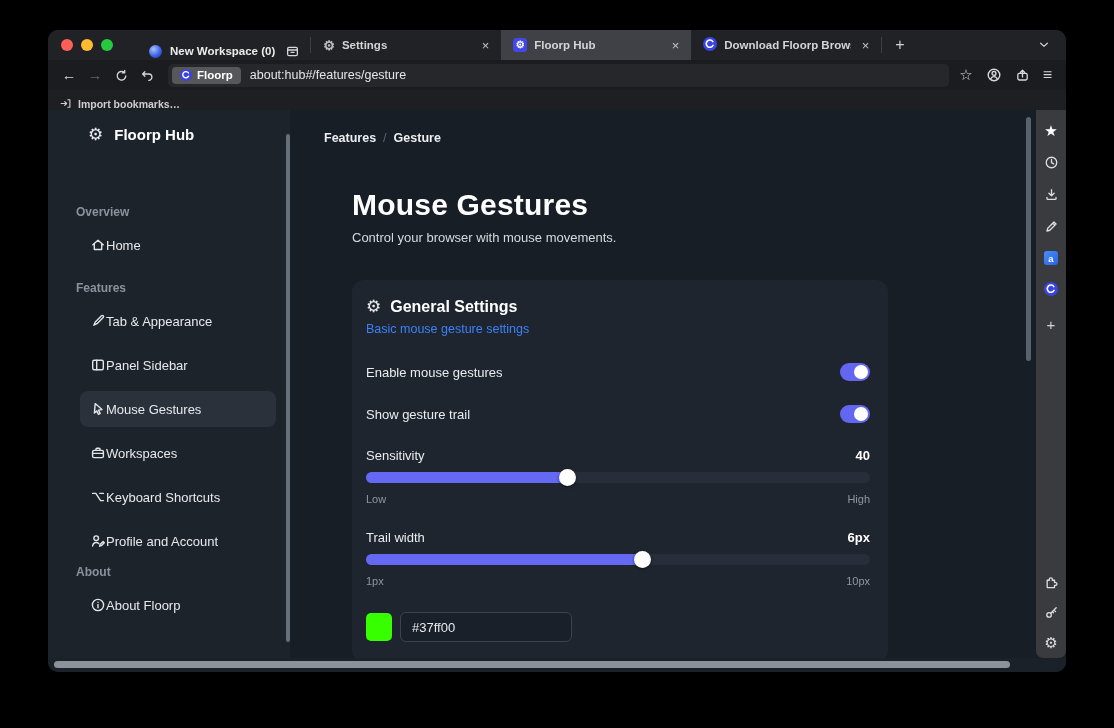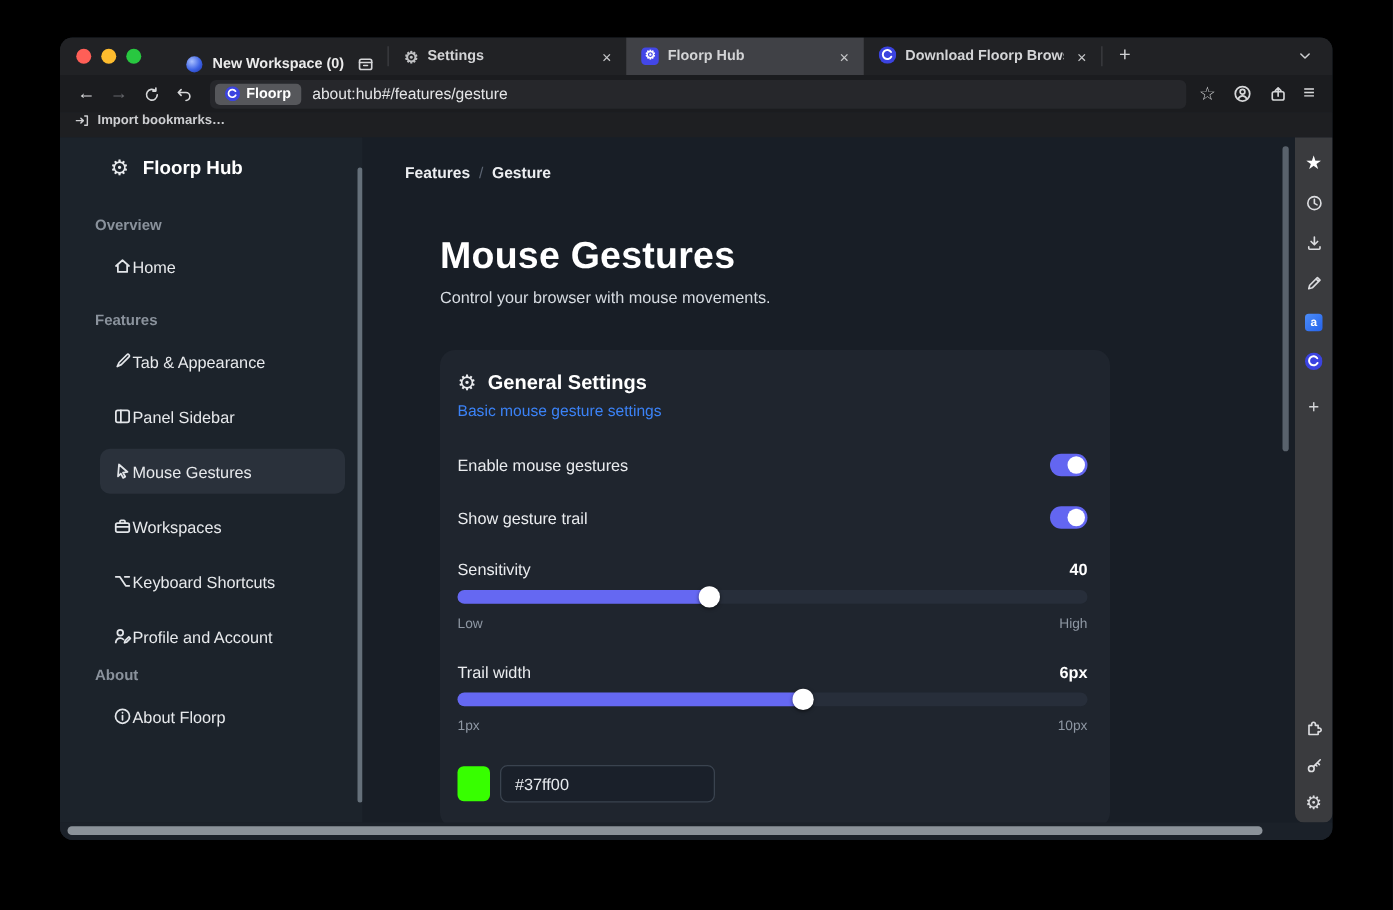--- a/index.html
+++ b/index.html
@@ -36,32 +36,32 @@
   .urlbar { flex:1; height:23px; background:#26272b; border-radius:5px; display:flex; align-items:center;
             gap:9px; padding:0 4px; margin:0 8px; }
   .url-chip { background:#56575b; color:#fff; border-radius:4px; height:17px; display:flex; align-items:center;
               gap:5px; padding:0 8px; font-size:11.5px; font-weight:700; }
   .url-text { color:#e4e5e7; font-size:12.5px; }
   .tb-right { display:flex; align-items:center; gap:13px; padding:0 6px 0 2px; color:#d6d7d9; }
   .tb-star { font-size:15px; }
   .tb-menu { font-size:16px; }
 
   
-  .bookmarksbar { height:20px; background:#1e1f22; display:flex; align-items:flex-start; gap:6px;
+  .bookmarksbar { height:20px; background:#1e1f22; display:flex; align-items:flex-end; gap:6px;
                   padding:0 11px; color:#cdced1; font-size:10.5px; font-weight:600; flex:none; }
 
   
   .content { flex:1; display:flex; min-height:0; background:#181e26; }
 
   .hub-sidebar { width:242px; flex:none; background:#1c232b; position:relative; padding-top:14px; }
   .sb-scroll { position:absolute; right:0; top:24px; width:4px; height:508px; border-radius:2px; background:#65707a; }
   .hub-header { display:flex; align-items:center; gap:11px; color:#fff; font-size:15px; font-weight:800; padding-left:40px; }
   .hub-header .gear { font-size:17px; font-weight:400; color:#e8eaed; }
   .sb-section { color:#8a929c; font-size:12px; font-weight:700; margin:0 0 0 28px; }
-  .sb-sec-overview { margin-top:28px; }
+  .sb-sec-overview { margin-top:60px; }
   .sb-sec-features { margin-top:18px; }
   .sb-sec-about { margin-top:6px; }
   .sb-item { display:flex; align-items:center; color:#e7e9ec; font-size:13px; font-weight:400;
              height:36px; padding:0 10px; margin:8px 14px 0 32px; border-radius:8px; }
   .sb-item.selected { background:#2a313b; }
   .sb-item .ic { color:#e2e5e9; flex:none; }
 
   .hub-main { flex:1; position:relative; padding:21px 0 0 34px; min-width:0; background:#181e26; }
   .breadcrumb { display:flex; gap:7px; font-size:12.5px; font-weight:700; color:#eceef1; }
   .crumb-sep { color:#5c6573; font-weight:400; }

